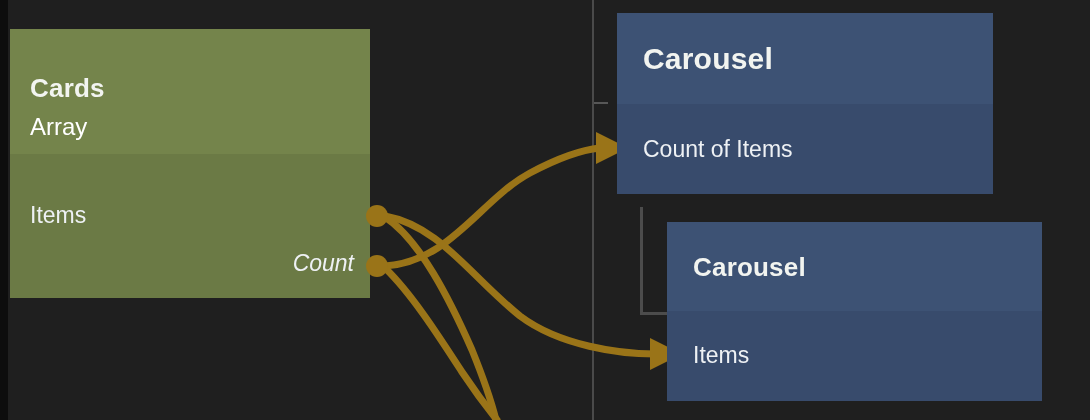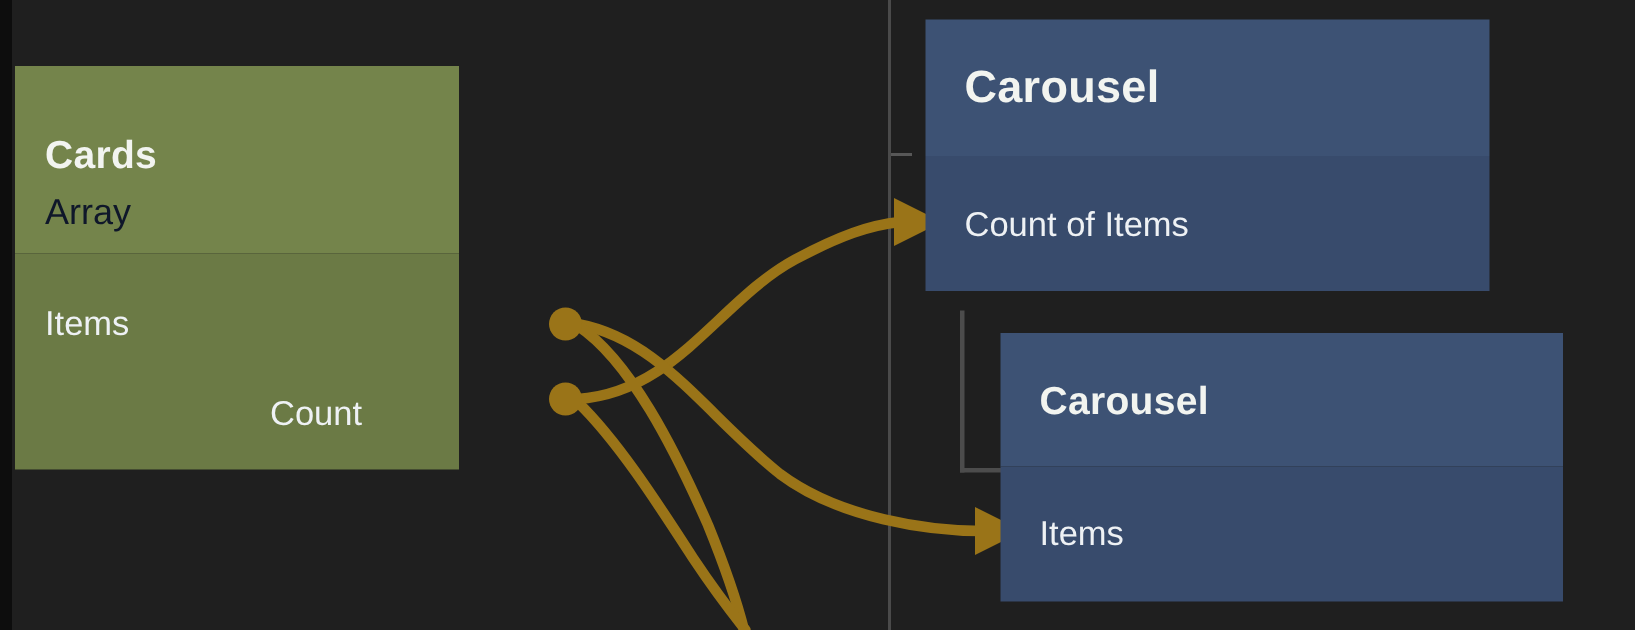--- a/index.html
+++ b/index.html
@@ -56,24 +56,24 @@
   }
   .port-row{
     position:absolute;
     display:flex;align-items:center;
     color:#eef1f4;
     white-space:nowrap;
   }
   .port-label{line-height:1;}
 
   
-  #node-cards{left:10px;top:44px;width:296px;height:269px;}
+  #node-cards{left:10px;top:29px;width:360px;height:269px;}
   #node-cards .header{height:125px;background:#74844b;padding:30px 0 0 20px;}
   #node-cards .header .node-title{font-size:26px;margin-bottom:14px;}
-  #node-cards .header .node-subtitle{font-size:24px;color:#0f172a;}
+  #node-cards .header .node-subtitle{font-size:24px;color:#ffffff;}
   #node-cards .body{height:144px;background:#6b7a45;}
 
   
   .port-dot{
     position:absolute;
     width:22px;height:22px;border-radius:50%;
     background:#9a7418;
   }
   #port-dot-items{left:366px;top:205px;}
   #port-dot-count{left:366px;top:255px;}
@@ -126,21 +126,21 @@
       <div class="node-title">Cards</div>
       <div class="node-subtitle">Array</div>
     </div>
     <div class="body"></div>
   </div>
 
   <div class="port-row left" style="position:absolute;left:30px;top:204px;font-size:23px;color:#eef1f4;">
     <span class="port-label">Items</span>
   </div>
 
-  <div class="port-row right" style="position:absolute;left:180px;top:262px;width:174px;text-align:left;font-size:23px;color:#eef1f4;display:block;">
+  <div class="port-row right" style="position:absolute;left:180px;top:250px;width:174px;text-align:right;font-size:23px;color:#eef1f4;display:block;font-style:italic;">
     <span class="port-label">Count</span>
   </div>
 
   <div class="port-dot" id="port-dot-items"></div>
   <div class="port-dot" id="port-dot-count"></div>
 
   <div class="node" id="node-carousel">
     <div class="header">
       <div class="node-title">Carousel</div>
     </div>

